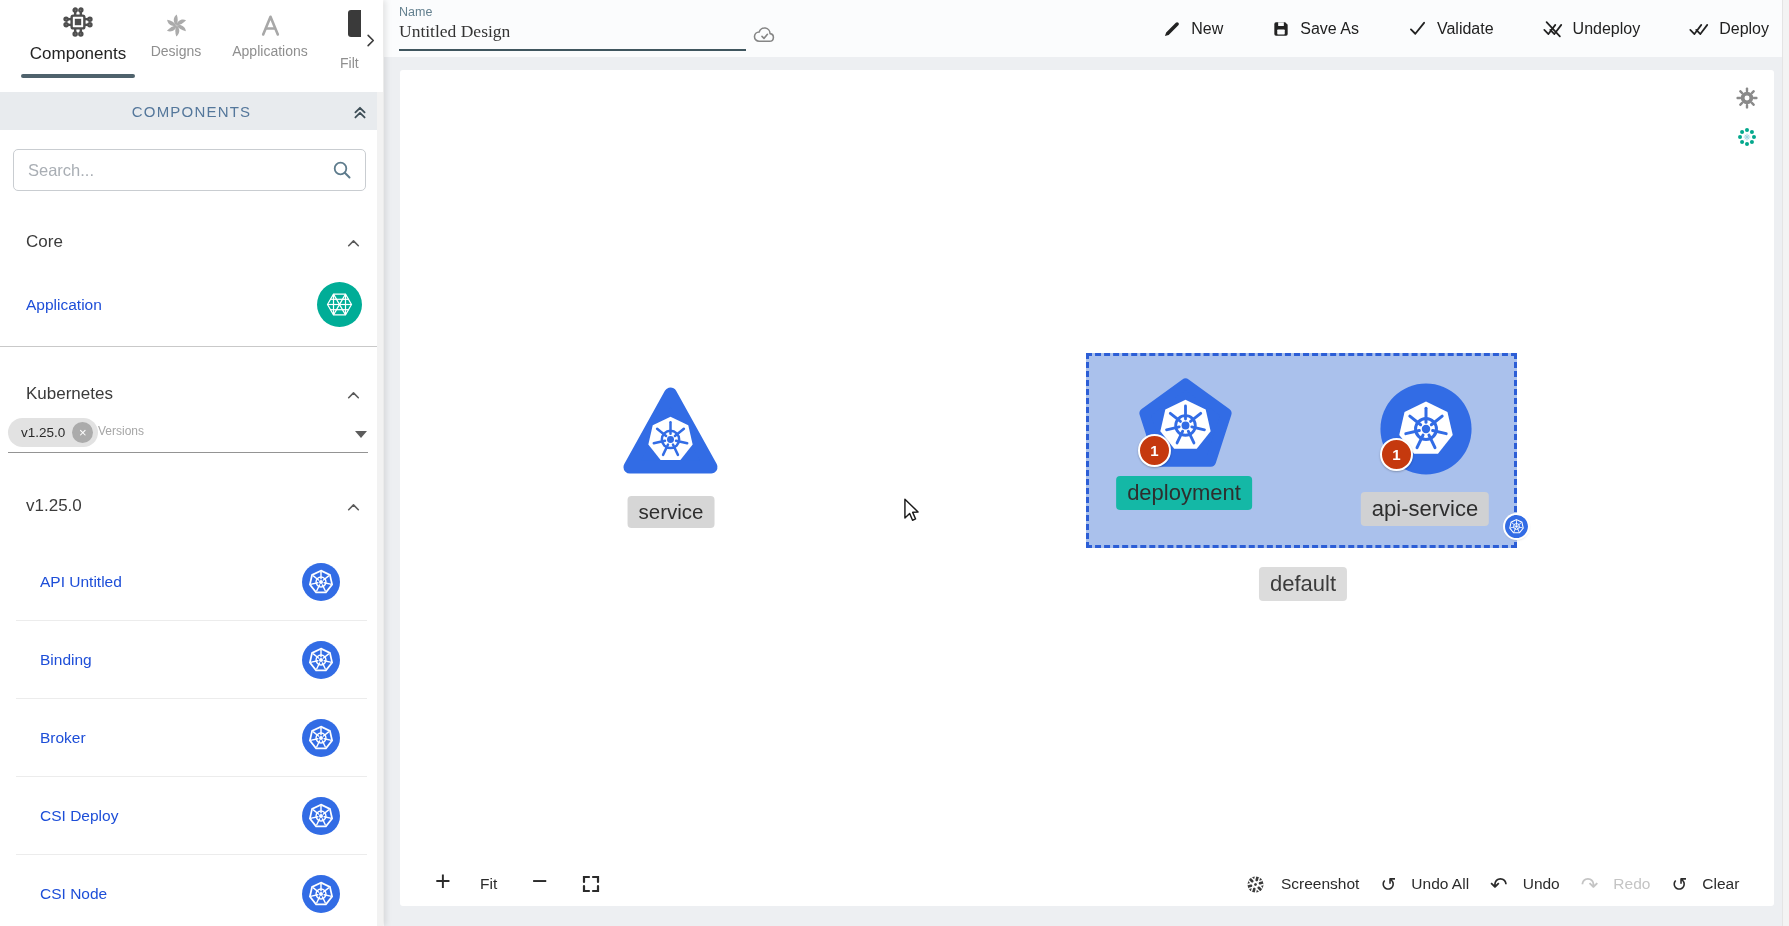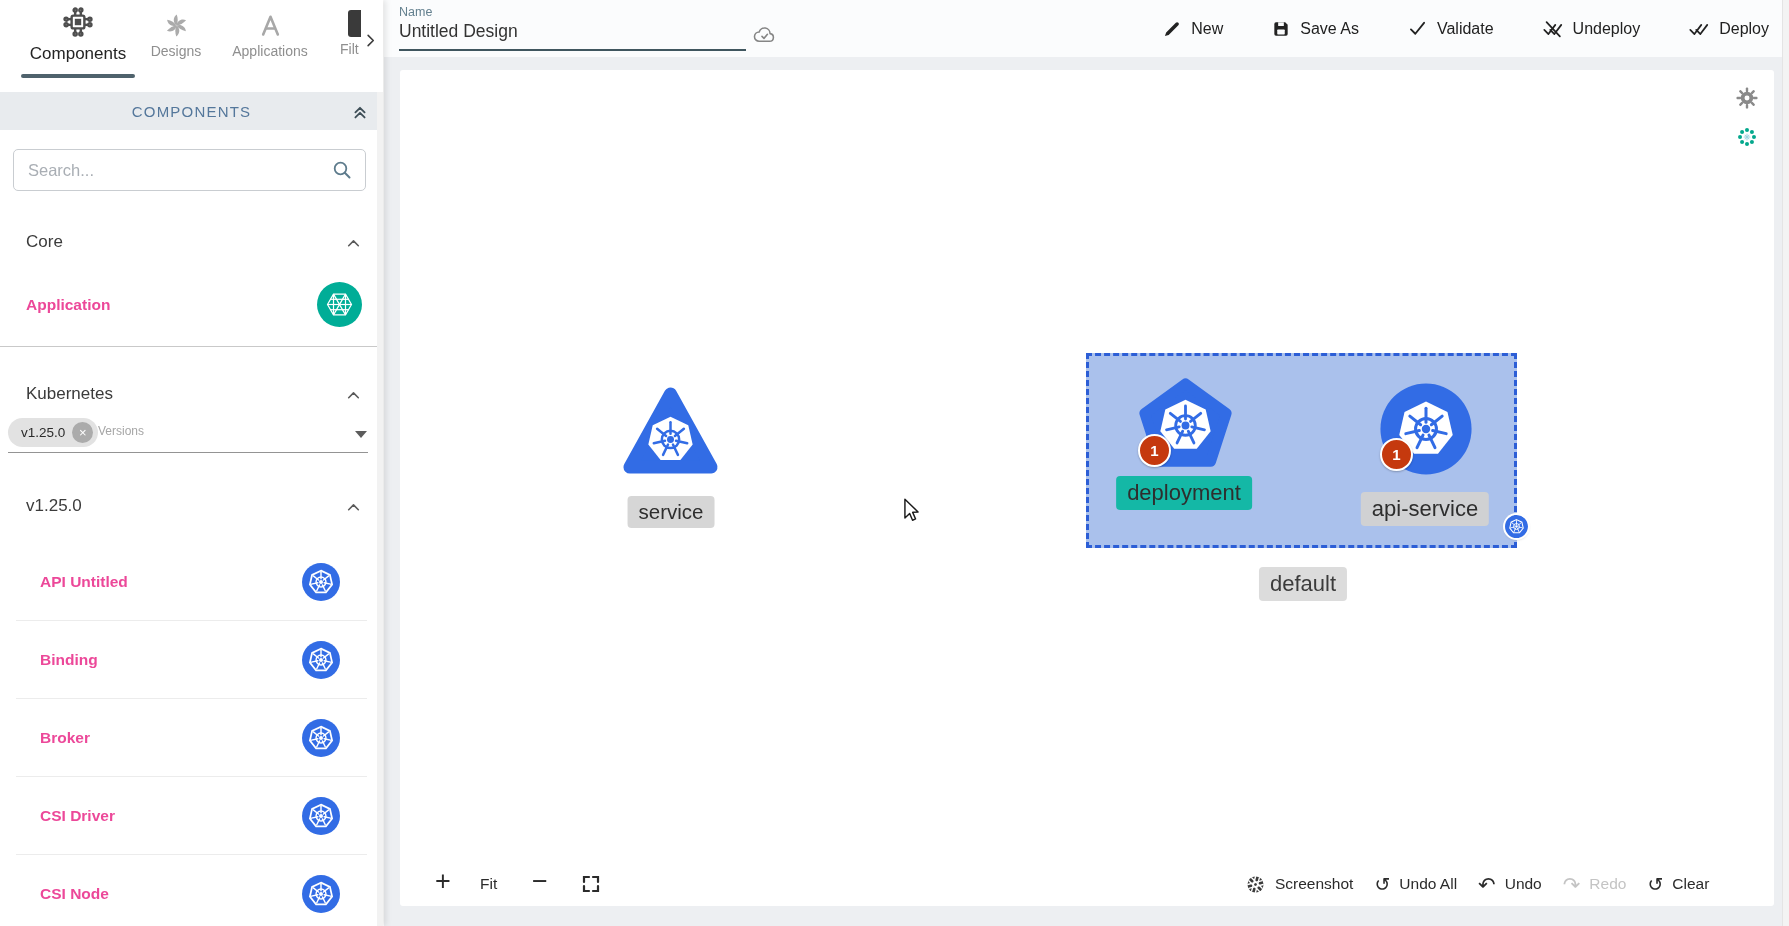--- a/index.html
+++ b/index.html
@@ -21,60 +21,60 @@
   .searchbox { position:absolute; left:13px; top:149px; width:353px; height:42px; border:1px solid #c9cdd1;
                border-radius:5px; background:#fff; }
   .searchbox input { position:absolute; left:0; top:0; width:100%; height:100%; border:none; outline:none;
                      background:transparent; font-family:inherit; font-size:16.5px; color:#333; padding:0 40px 0 14px; }
   .searchbox input::placeholder { color:#a9aeb4; }
   .search-ic { position:absolute; right:10px; top:9px; }
   .section-head { position:absolute; left:0; width:383px; height:32px; cursor:pointer;padding-left:28px; }
   .section-head .stitle { position:absolute; left:26px; top:4px; font-size:17px; color:#3b3b3b; }
   .section-head .chev { position:absolute; right:19px; top:5px; }
   .side-row { position:absolute; left:0; width:383px; cursor:pointer; }
-  .side-row .rlabel { position:absolute; left:40px; top:50%; transform:translateY(-50%); font-size:15.5px; color:#ec4899;font-weight:bold; }
+  .side-row .rlabel { position:absolute; left:40px; top:50%; transform:translateY(-50%); font-size:15.5px; color:#1d4ed8; }
   .divider { position:absolute; height:1px; background:#ececec; }
   .divider.strong { background:#c9c9c9; }
   .chip { position:absolute; left:8px; top:418px; height:29px; background:#e2e2e2; border-radius:15px;
           display:flex; align-items:center; padding:0 5px 0 13px; gap:7px; cursor:pointer; }
   .chip .chip-label { font-size:13.5px; color:#2b2b2b; }
   .chip .chip-x { width:21px; height:21px; border-radius:50%; background:#ababab; color:#fff; font-size:13px;
                   display:flex; align-items:center; justify-content:center; cursor:pointer; }
   .versions-ph { position:absolute; left:98px; top:424px; font-size:12px; color:#a6a6a6; }
   .dd-caret { position:absolute; left:355px; top:431px; width:0; height:0;
               border-left:6px solid transparent; border-right:6px solid transparent; border-top:7px solid #5c5c5c; cursor:pointer; }
   .underline-thin { position:absolute; left:8px; top:452px; width:360px; height:1px; background:#949494; }
   .side-scroll { position:absolute; right:0; top:92px; width:6px; height:834px; background:#f2f2f2; }
 
   
   #main { position:absolute; left:384px; top:0; width:1405px; height:926px; background:#edeff2; }
   #topbar { position:absolute; left:0; top:0; width:1405px; height:57px; background:#fbfcfd; }
   .name-label { position:absolute; left:15px; top:5px; font-size:12.5px; color:#64808f; }
   .name-input { position:absolute; left:15px; top:21px; width:330px; border:none; outline:none; background:transparent;
-                font-family:Liberation Sans, sans-serif; font-size:17.5px; color:#333; }
+                font-family:Liberation Serif, serif; font-size:17.5px; color:#333; }
   .name-underline { position:absolute; left:15px; top:49px; width:347px; height:2px; background:#40565f; }
   .cloud-ic { position:absolute; left:368px; top:24px; }
   .actions { position:absolute; right:20px; top:0; height:57px; display:flex; align-items:center; gap:48px; }
   .action-btn { display:flex; align-items:center; gap:9px; cursor:pointer; font-size:16px; color:#212121; }
 
   #canvas { position:absolute; left:16px; top:70px; width:1374px; height:836px; background:#fff; border-radius:3px; }
 
   .node-label { position:absolute; transform:translateX(-50%); background:#d6d6d6; color:#2e2e2e;
                 padding:4px 11px; border-radius:4px; white-space:nowrap; }
   .sel-group { position:absolute; left:686px; top:283px; width:431px; height:195px;
                background:#aac1ec; border:3px dashed #2c5ed6; cursor:move; }
   .badge { position:absolute; width:33px; height:33px; border-radius:50%; background:#c5390e; border:2.5px solid #fff;
            color:#fff; font-size:15px; font-weight:bold; display:flex; align-items:center; justify-content:center;
            box-shadow:0 1px 2px rgba(0,0,0,.25); }
   .mini-k8s { position:absolute; left:1105px; top:445px; width:23px; height:23px; border-radius:50%;
               box-shadow:0 0 0 2px #fff, 0 1px 3px rgba(0,0,0,.35); }
 
   .zoombar-item { position:absolute; color:#2b2b2b; cursor:pointer; }
   .bt-right { position:absolute; left:845px; top:799px; height:30px; display:flex; align-items:center; gap:21px; }
-  .bt-btn { display:flex; align-items:center; gap:9px; font-size:15.5px; color:#2b2b2b; cursor:pointer; }
+  .bt-btn { display:flex; align-items:center; gap:15px; font-size:15.5px; color:#2b2b2b; cursor:pointer; }
   .bt-btn .glyph { font-size:19px; line-height:1; }
   .bt-btn.disabled { color:#c4c4c4; }
   .bt-btn.disabled .glyph { color:#c4c4c4; }
 
   .page-scroll { position:absolute; right:0; top:0; width:7px; height:926px; background:#f3f3f3;
                  border-left:1px solid #e4e4e4; z-index:9; }
 </style>
 </head>
 <body>
 
@@ -158,21 +158,21 @@
         <g stroke="#a8a8a8" stroke-width="2.3" fill="none" stroke-linecap="round" stroke-linejoin="round">
           <path d="M5.5 20 L12 4.2 L18.5 20"></path>
           <path d="M8.3 14.6 L15.7 14.6"></path>
         </g>
       </svg>
       <span class="tlabel">Applications</span>
     </div>
 
     <div class="tab" style="left:340px; top:10px; width:26px; overflow:hidden; text-align:left;">
       <div style="width:13px;height:27px;background:#3a3a3a;border-radius:3px 0 0 3px;margin-left:8px;"></div>
-      <span class="tlabel" style="display:block;margin-top:4px;">Filt</span>
+      <span class="tlabel" style="display:block;margin-top:18px;">Filt</span>
     </div>
 
     <svg class="abs" style="left:361px; top:31px;" width="19" height="19" viewBox="0 0 24 24">
       <path d="M9 5.5 L15.5 12 L9 18.5" stroke="#3c3c3c" stroke-width="2" fill="none" stroke-linecap="round" stroke-linejoin="round"></path>
     </svg>
   </div>
 
   <div class="panel-head">
     <span class="ptitle">COMPONENTS</span>
     <svg class="collapse-btn" width="22" height="22" viewBox="0 0 24 24">
@@ -257,21 +257,21 @@
 
   <div class="side-row" style="top:699px; height:78px;">
     <span class="rlabel">Broker</span>
     <svg class="abs" style="left:302px; top:20px;" width="38" height="38" viewBox="0 0 24 24">
         <use href="#sym-k8s-round"></use>
       </svg>
   </div>
   <div class="divider" style="left:16px; top:776px; width:351px;"></div>
 
   <div class="side-row" style="top:777px; height:78px;">
-    <span class="rlabel">CSI Driver</span>
+    <span class="rlabel">CSI Deploy</span>
     <svg class="abs" style="left:302px; top:20px;" width="38" height="38" viewBox="0 0 24 24">
         <use href="#sym-k8s-round"></use>
       </svg>
   </div>
   <div class="divider" style="left:16px; top:854px; width:351px;"></div>
 
   <div class="side-row" style="top:855px; height:71px;">
     <span class="rlabel" style="top:39px;">CSI Node</span>
     <svg class="abs" style="left:302px; top:20px;" width="38" height="38" viewBox="0 0 24 24">
         <use href="#sym-k8s-round"></use>

